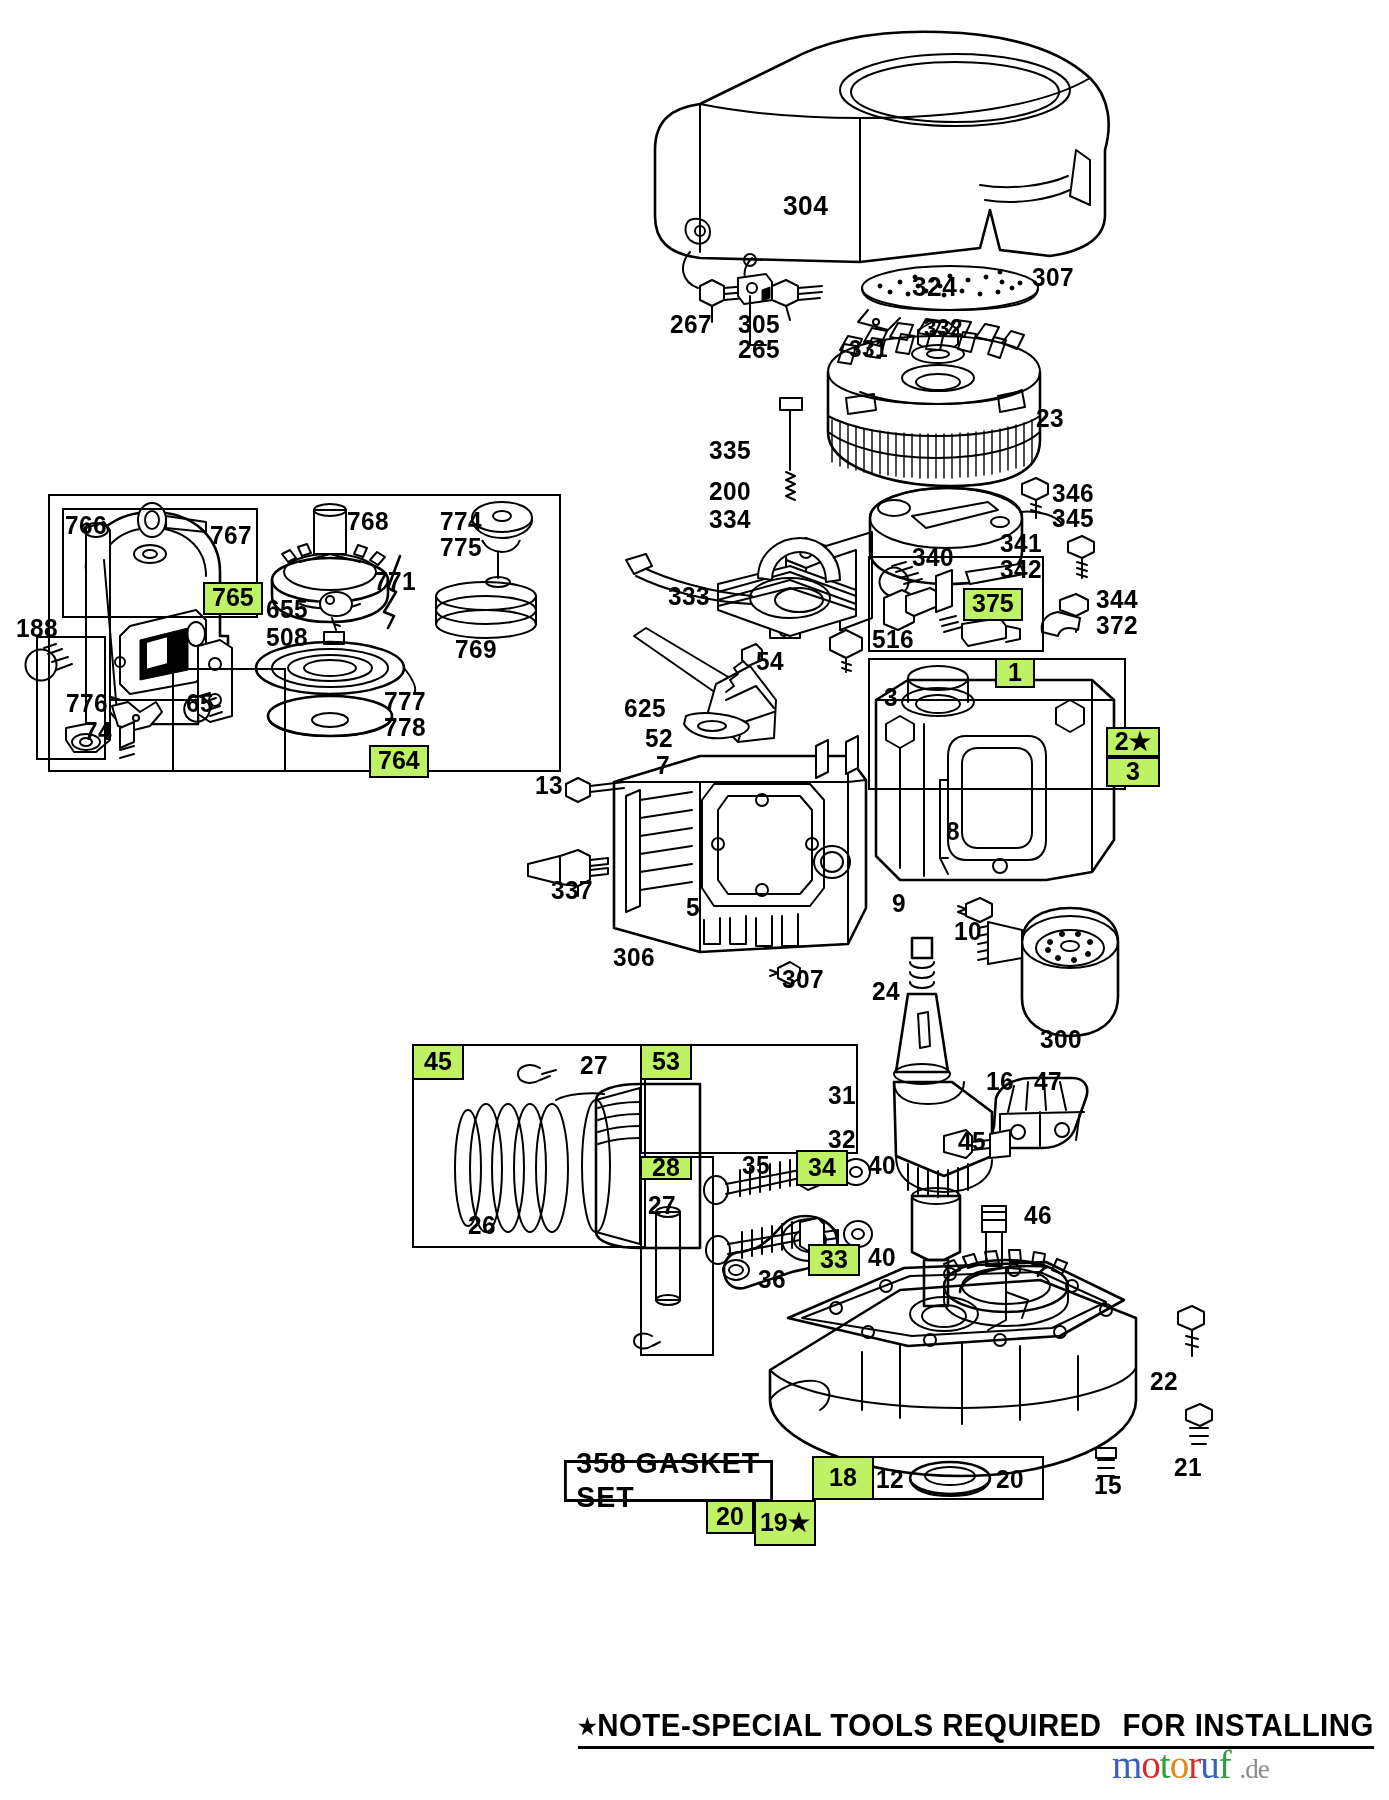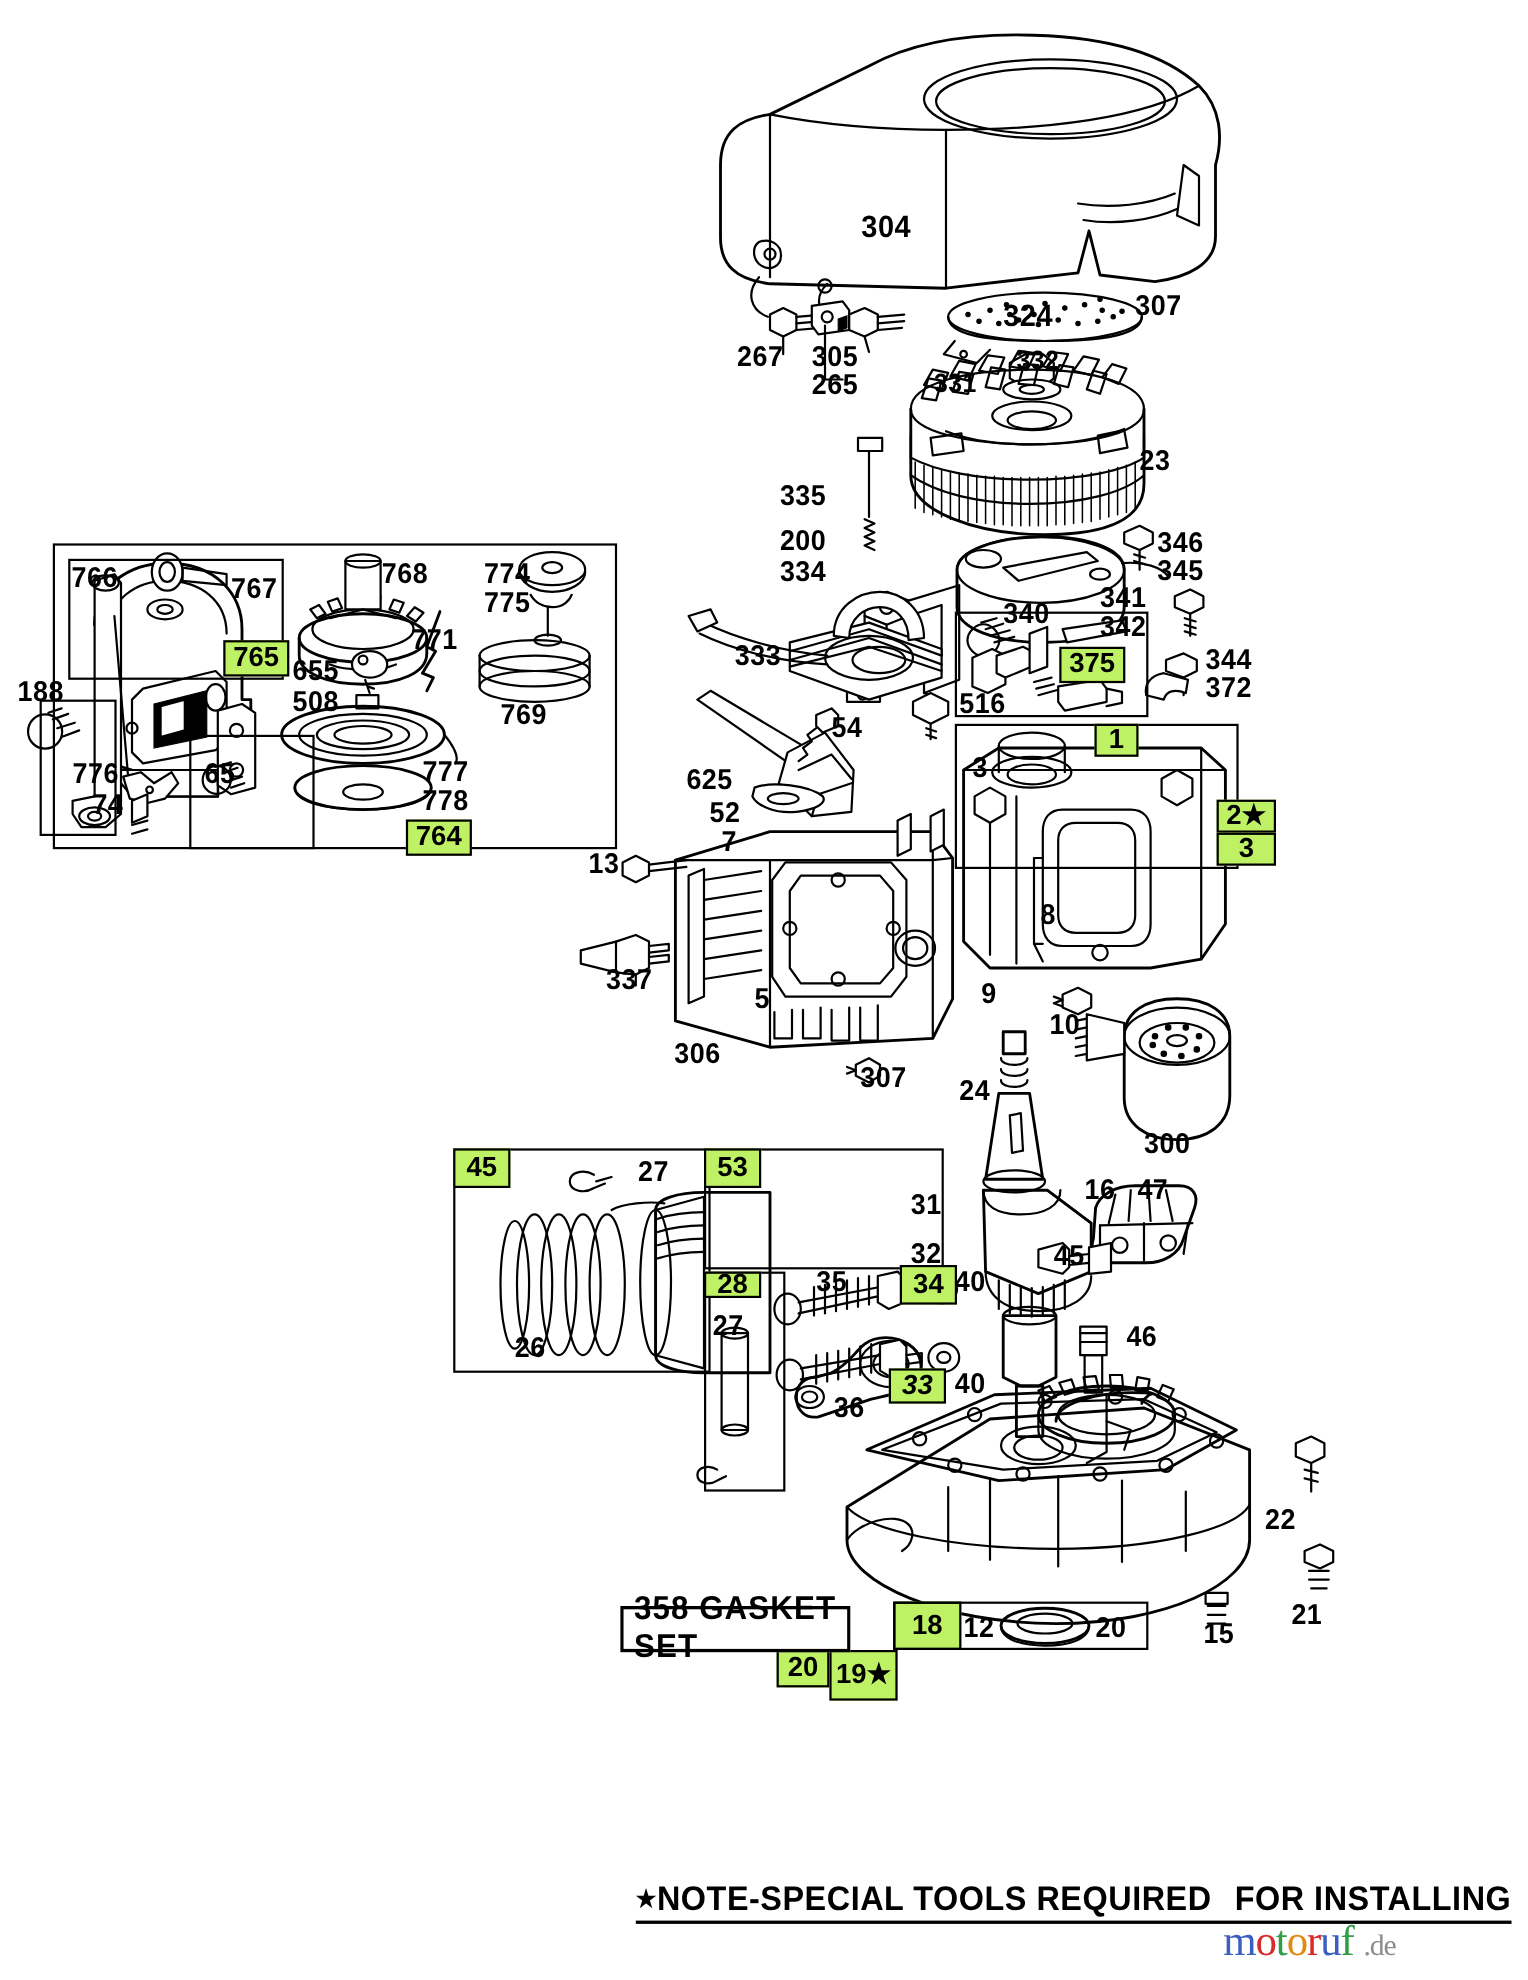--- a/index.html
+++ b/index.html
@@ -610,22 +610,22 @@
 
   <div class="boxnum" style="left:203px;top:582px;">765</div>
   <div class="boxnum" style="left:369px;top:745px;">764</div>
   <div class="boxnum" style="left:963px;top:588px;">375</div>
   <div class="boxnum" style="left:995px;top:658px;width:40px;height:30px;">1</div>
   <div class="boxnum" style="left:1106px;top:727px;width:54px;height:30px;">2★</div>
   <div class="boxnum" style="left:1106px;top:757px;width:54px;height:30px;">3</div>
   <div class="boxnum" style="left:412px;top:1044px;width:52px;height:36px;">45</div>
   <div class="boxnum" style="left:640px;top:1044px;width:52px;height:36px;">53</div>
   <div class="boxnum" style="left:640px;top:1156px;width:52px;height:24px;">28</div>
-  <div class="boxnum" style="left:796px;top:1150px;width:52px;height:36px;margin-left:22px;">34</div>
-  <div class="boxnum" style="left:808px;top:1244px;width:52px;height:32px;font-style:italic;">33</div>
+  <div class="boxnum" style="left:796px;top:1150px;width:52px;height:36px;">34</div>
+  <div class="boxnum" style="left:808px;top:1244px;width:52px;height:32px;">33</div>
   <div class="boxnum" style="left:706px;top:1500px;width:48px;height:34px;">20</div>
   <div class="boxnum" style="left:754px;top:1500px;width:62px;height:46px;">19★</div>
   <div class="boxnum" style="left:812px;top:1456px;width:62px;height:44px;">18</div>
 
   <div class="frame" style="left:812px;top:1456px;width:232px;height:44px;"></div>
 
   <div class="lbl s28" style="left:783px;top:192px;">304</div>
   <div class="lbl s28" style="left:912px;top:273px;">324</div>
   <div class="lbl s26" style="left:1032px;top:264px;">307</div>
   <div class="lbl s24" style="left:924px;top:316px;">332</div>

